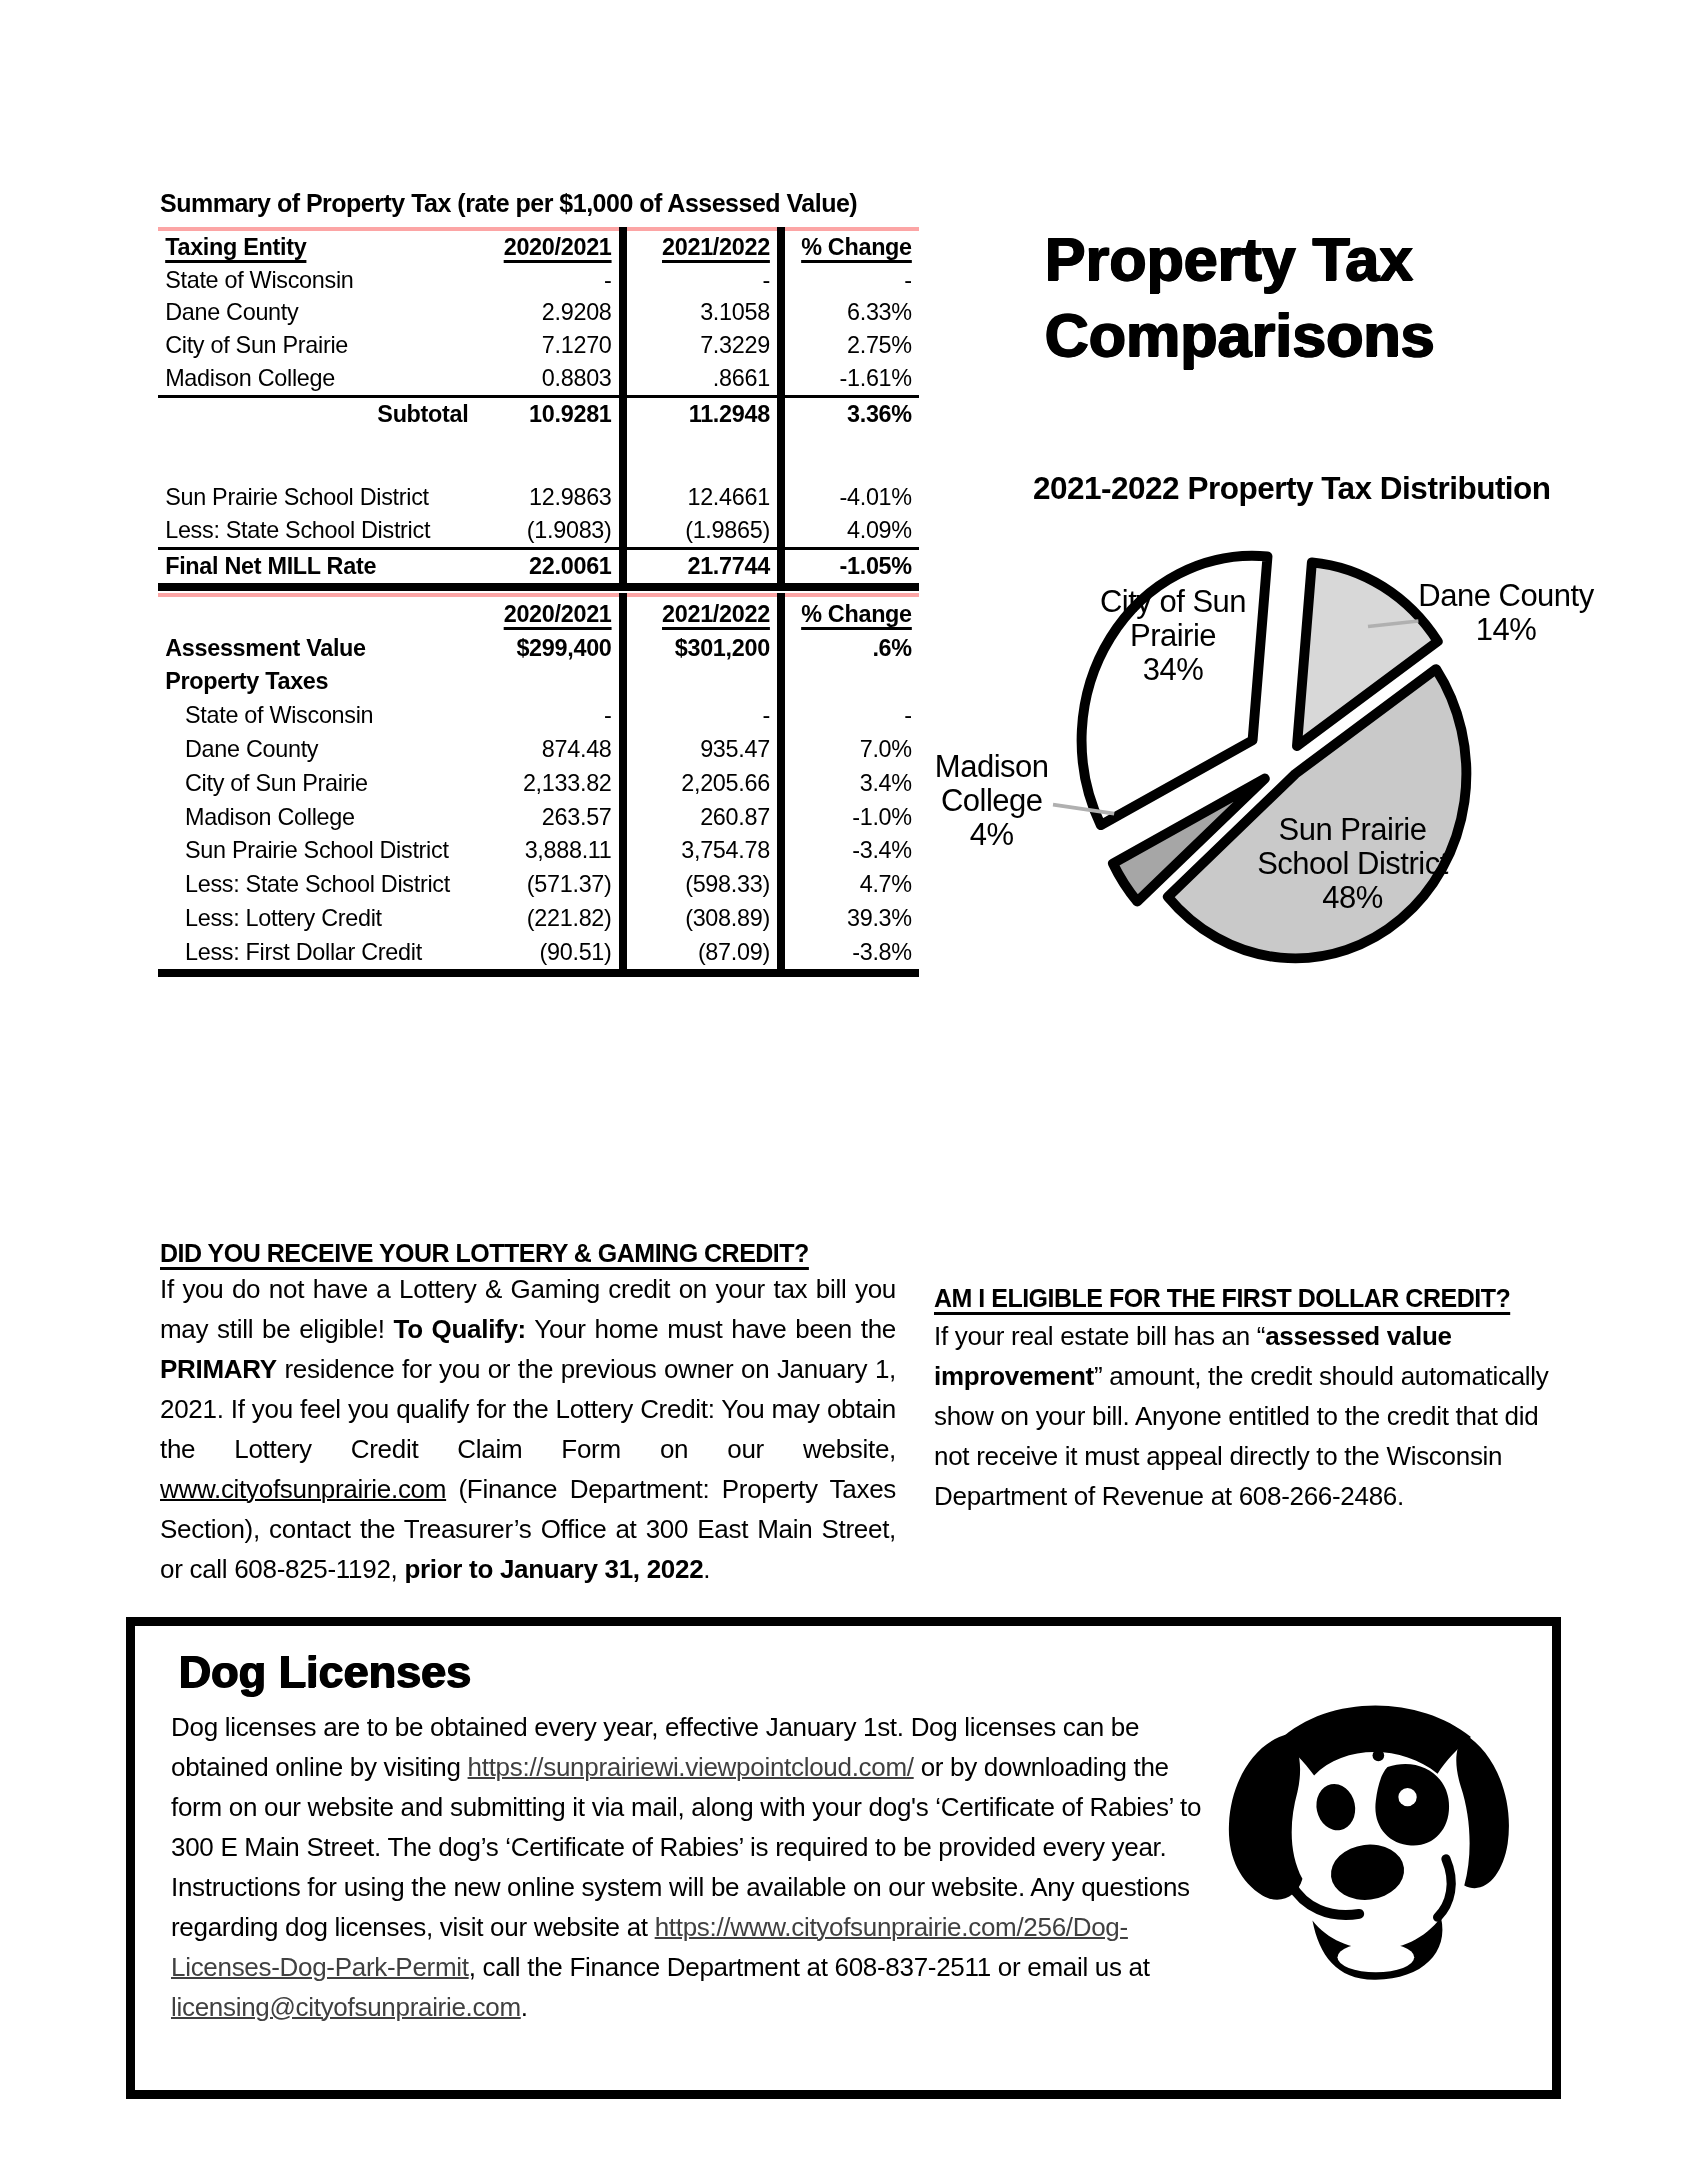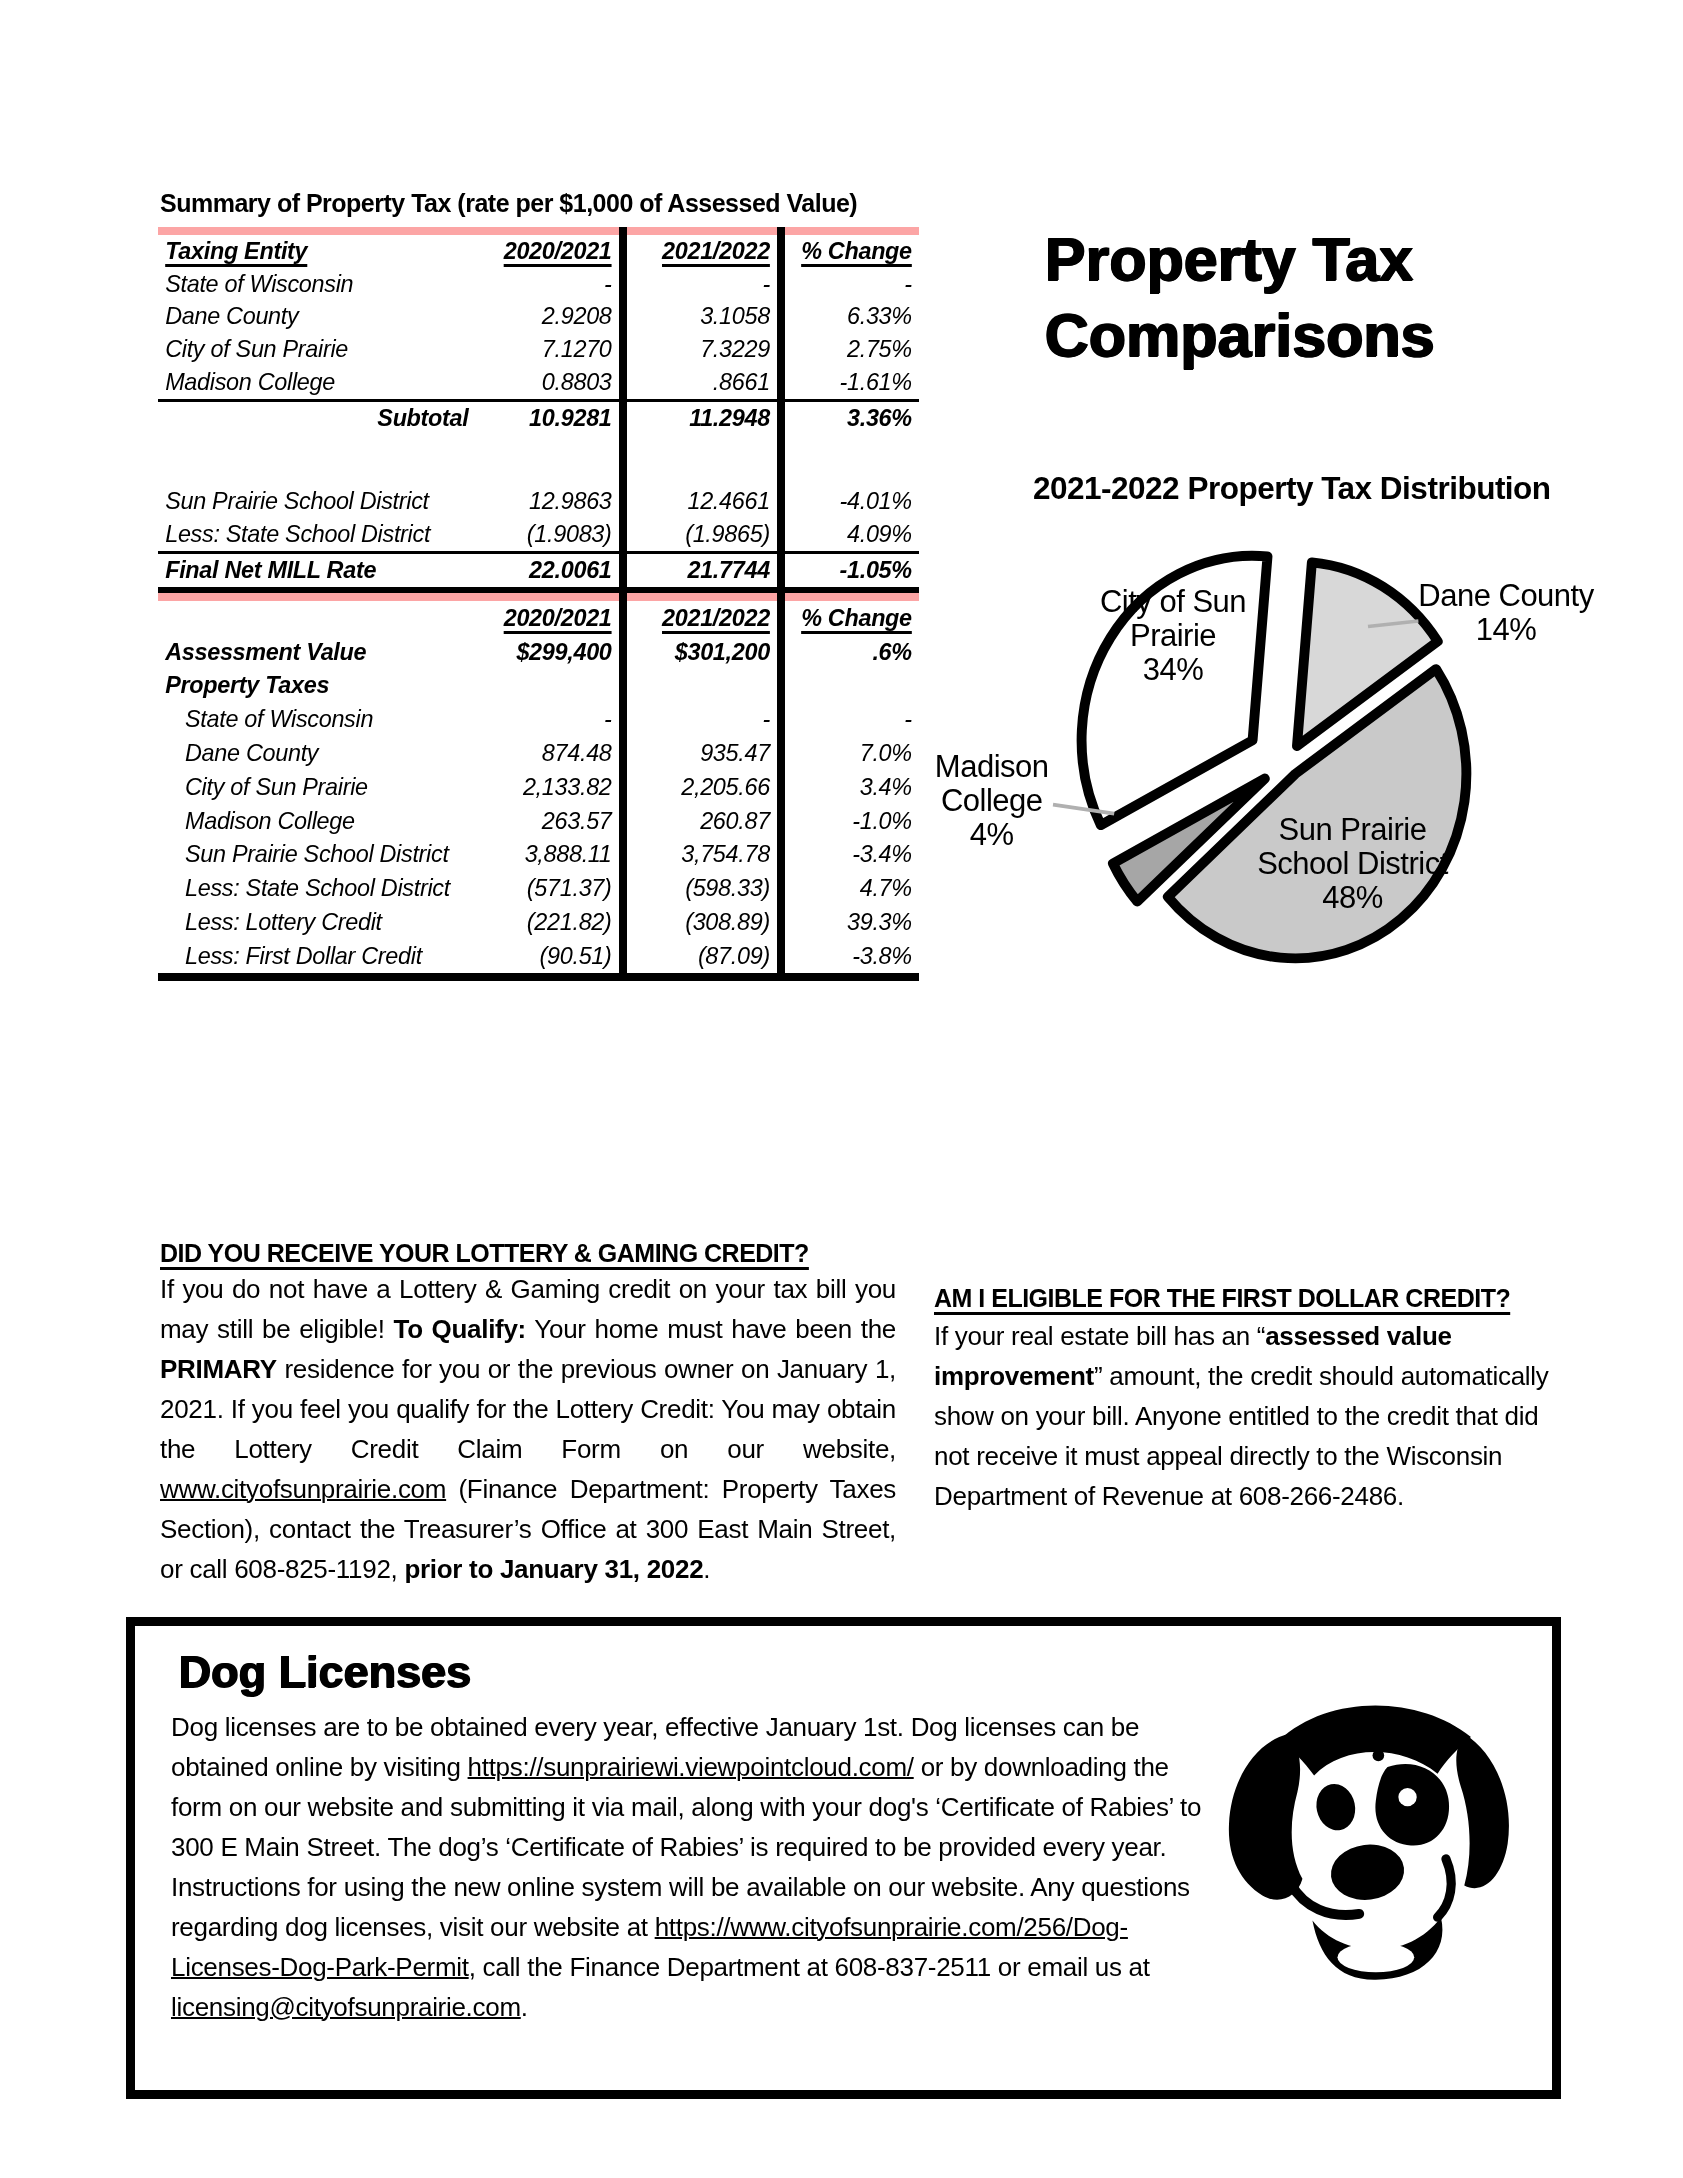--- a/index.html
+++ b/index.html
@@ -2,21 +2,21 @@
 <html style="font-size:14.4px"><head>
 <meta charset="utf-8">
 <style>
   html,body{margin:0;padding:0;background:#fff;}
   body{width:1683px;height:2178px;position:relative;font-family:"Liberation Sans",sans-serif;color:#000;letter-spacing:-0.3px;}
   .page{position:absolute;inset:0;background:#fff;overflow:hidden;}
 
   
   .tbl-title{position:absolute;left:160px;top:189px;font-size:25px;font-weight:bold;letter-spacing:-0.5px;}
   table.taxtable{position:absolute;border-collapse:collapse;table-layout:fixed;
-    border-top:8px solid #fca5a5;border-bottom:8px solid #000;font-style:italic;}
+    border-top:4px solid #fca5a5;border-bottom:8px solid #000;}
   #summary-table{left:158px;top:227px;width:761px;}
   #taxbill-table{left:158px;top:593px;width:761px;}
   .taxtable td,.taxtable th{font-size:23.4px;line-height:31px;padding:0.9px 7.2px;white-space:nowrap;overflow:visible;font-weight:normal;text-align:left;}
   #taxbill-table td,#taxbill-table th{line-height:32px;}
   .taxtable .c1,.taxtable .c2,.taxtable .c3{text-align:right;}
   .taxtable col.lblcol{width:311px;}
   .taxtable col.col1{width:144px;}
   .taxtable col.col2{width:155px;}
   .taxtable col.col3{width:135px;}
   .taxtable .c2{border-left:8px solid #000;border-right:8px solid #000;margin-top:12px;}
@@ -54,21 +54,21 @@
   .col-head{position:absolute;font-size:25px;font-weight:bold;letter-spacing:-0.5px;
     text-decoration:underline;text-decoration-thickness:2.7px;text-underline-offset:5.4px;}
   #lottery-head{left:160px;top:1239px;}
   #firstdollar-head{left:934px;top:1284px;}
   .para{font-size:26px;line-height:40px;letter-spacing:-0.3px;}
   #lottery-para{position:absolute;left:160px;top:1269px;width:736px;text-align:justify;}
   #firstdollar-para{position:absolute;left:934px;top:1316px;width:616px;}
   #dog-para{margin:9px 0 0 36px;width:1049px;line-height:40px;}
   .b{font-weight:bold;}
   .u{text-decoration:underline;text-decoration-thickness:1.8px;}
-  .link{color:#000000;text-decoration:underline;text-decoration-thickness:1.8px;cursor:pointer;}
+  .link{color:#404040;text-decoration:underline;text-decoration-thickness:1.8px;cursor:pointer;}
 
   .dog-art{position:absolute;right:21.6px;top:56px;width:335px;height:317px;}
 </style>
 </head>
 <body>
 
 <div class="page">
 
   <div class="tbl-title">Summary of Property Tax (rate per $1,000 of Assessed Value)</div>
   <table class="taxtable" id="summary-table">

